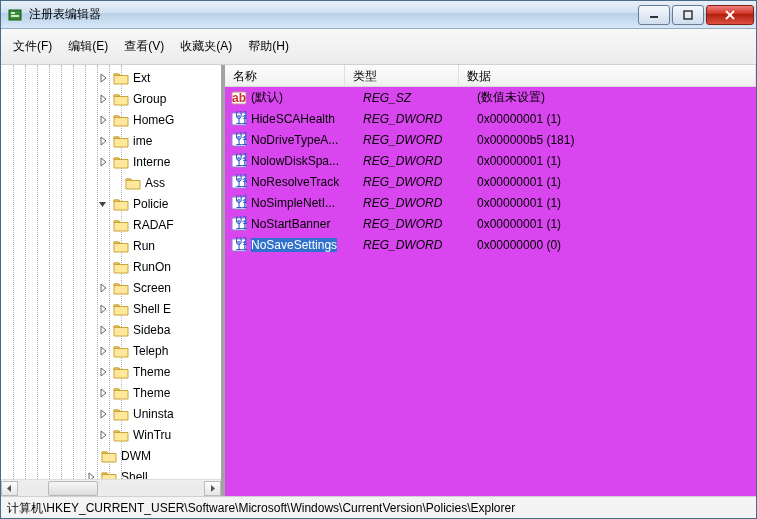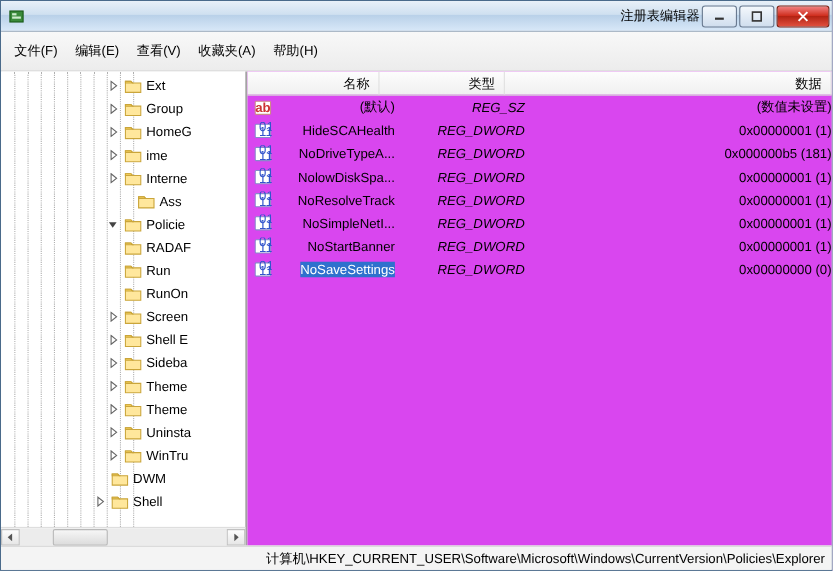--- a/index.html
+++ b/index.html
@@ -1,28 +1,28 @@
 <!DOCTYPE html>
 <html><head>
 <meta charset="utf-8">
 <style>
   * { box-sizing: border-box; margin: 0; padding: 0; font-family: "Microsoft YaHei", "Segoe UI", Tahoma, sans-serif; font-size: 12px; }
   body { width: 757px; height: 519px; overflow: hidden; background: #fff; }
-  .window { width: 757px; height: 519px; border: 1px solid #4a6a8a; display: flex; flex-direction: column; background: #fff; text-align: right; }
+  .window { width: 757px; height: 519px; border: 1px solid #4a6a8a; display: flex; flex-direction: column; background: #fff; }
   .titlebar { height: 28px; background: linear-gradient(to bottom, #e8f0f8, #cfe0f0 45%, #b8d0e8 46%, #d8e8f8); display: flex; align-items: center; padding: 0 2px 0 6px; border-bottom: 1px solid #9ab; }
   .titlebar .icon { width: 16px; height: 16px; margin-right: 6px; display:inline-flex; align-items:center; justify-content:center;}
   .titlebar .title { flex: 1; color: #000; font-size: 12px; }
   .winbtns { display: flex; gap: 0; }
   .winbtn { width: 32px; height: 20px; border: 1px solid #6a7a90; border-radius: 3px; margin-left: 2px; background: linear-gradient(to bottom,#f4f8fc,#d0deee); display:flex; align-items:center; justify-content:center; color:#333; }
   .winbtn.close { width: 48px; background: linear-gradient(to bottom,#f08080,#d03020 45%,#b02010 46%,#e05040); border-color:#802010; color:#fff; }
   .winbtn svg { display:block; }
   .menubar { height: 36px; background: linear-gradient(to bottom,#f8f8f8,#ececec); border-bottom: 1px solid #d0d0d0; display:flex; align-items:center; padding: 0 4px; }
   .menuitem { padding: 2px 8px; color:#000; }
   .client { flex:1; display:flex; min-height:0; }
-  .treepane { width: 224px; display:flex; flex-direction:column; border-right:2px solid #a3a3a3; background:#fff; }
+  .treepane { width: 224px; display:flex; flex-direction:column; border-right:4px solid #a3a3a3; background:#fff; }
   .tree-scroll { flex:1; overflow:hidden; position:relative; padding:2px 0 2px 0;}
   .tree { position:relative; }
   .tree-row { display:flex; align-items:center; height:21px; white-space:nowrap; padding-left:4px;}
   .indent { width:106px; height:21px; display:flex; align-items:center; justify-content:flex-end; }
   .indent.l1 { width:94px;}
   .indent.l2 { width:106px;}
   .indent.l3 { width:118px;}
   .toggle { width:12px; height:12px; display:inline-flex; align-items:center; justify-content:center; margin-right:2px; color:#555;}
   .folder-icon { width:16px; height:14px; margin:0 4px 0 2px; display:inline-flex; align-items:center; justify-content:center;}
   .tree-label { color:#000; }
@@ -306,20 +306,36 @@
                     <polygon points="3,1 8,5 3,9" fill="none" stroke="#666" stroke-width="1"></polygon>
                   </svg>
                 </span>
               </span>
               <span class="folder-icon">
                 <svg width="16" height="14" viewBox="0 0 16 14">
                   <path d="M1 3 L6 3 L7.5 4.5 L15 4.5 L15 13 L1 13 Z" fill="#ffe79c" stroke="#caa53a"></path>
                   <path d="M1 3 L6 3 L7.5 4.5 L1 4.5 Z" fill="#ffd860" stroke="#caa53a"></path>
                 </svg>
               </span>
+              <span class="tree-label">Teleph</span>
+            </div>
+            <div class="tree-row">
+              <span class="indent l2">
+                <span class="toggle">
+                  <svg width="10" height="10">
+                    <polygon points="3,1 8,5 3,9" fill="none" stroke="#666" stroke-width="1"></polygon>
+                  </svg>
+                </span>
+              </span>
+              <span class="folder-icon">
+                <svg width="16" height="14" viewBox="0 0 16 14">
+                  <path d="M1 3 L6 3 L7.5 4.5 L15 4.5 L15 13 L1 13 Z" fill="#ffe79c" stroke="#caa53a"></path>
+                  <path d="M1 3 L6 3 L7.5 4.5 L1 4.5 Z" fill="#ffd860" stroke="#caa53a"></path>
+                </svg>
+              </span>
               <span class="tree-label">Theme</span>
             </div>
             <div class="tree-row">
               <span class="indent l2">
                 <span class="toggle">
                   <svg width="10" height="10">
                     <polygon points="3,1 8,5 3,9" fill="none" stroke="#666" stroke-width="1"></polygon>
                   </svg>
                 </span>
               </span>

